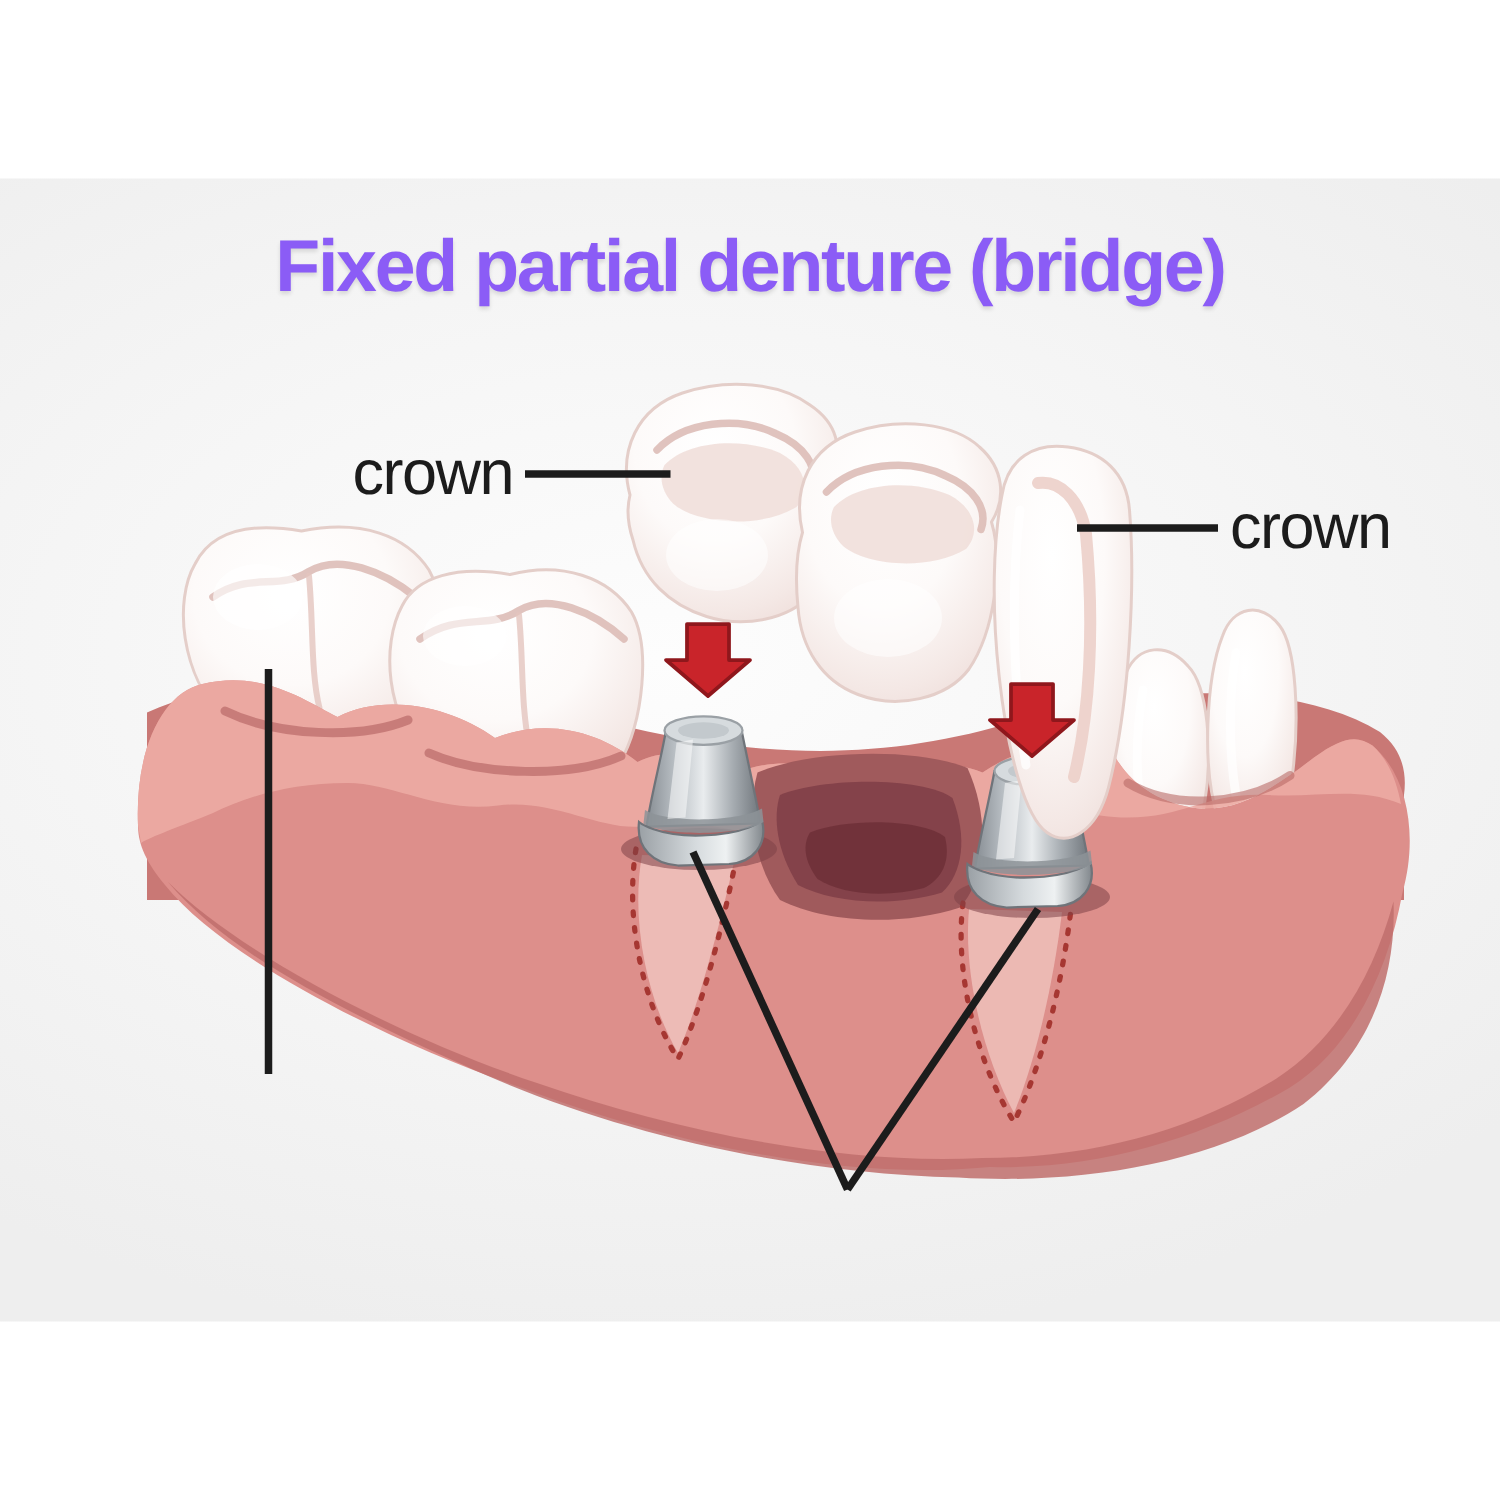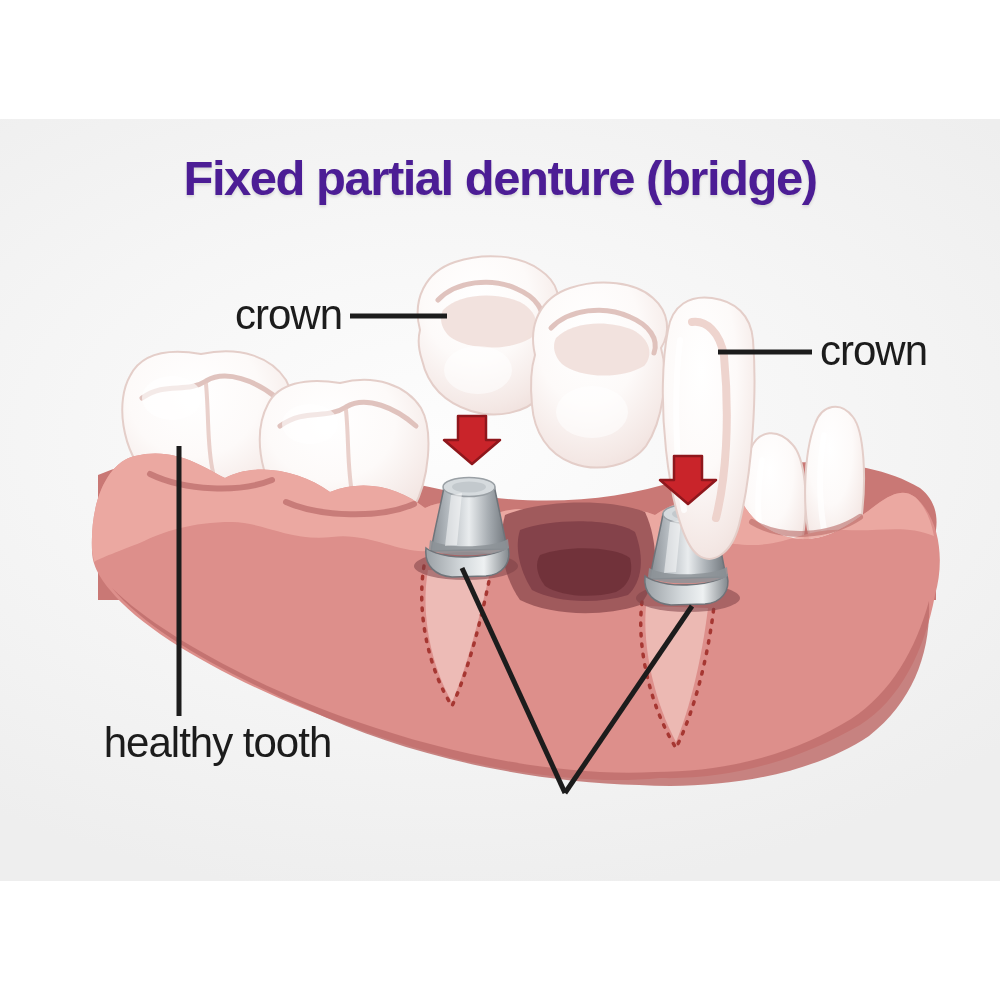--- a/index.html
+++ b/index.html
@@ -7,21 +7,21 @@
     position:relative;width:1000px;height:1000px;background:#ffffff;
     overflow:hidden;font-family:"Liberation Sans",sans-serif;
   }
   .canvas-bg{
     position:absolute;left:0;top:119px;width:1000px;height:762px;
     background:radial-gradient(ellipse 760px 460px at 44% 42%, #fdfdfd 0%, #f5f5f5 55%, #eeeeee 100%);
   }
   .art{position:absolute;left:0;top:0;width:1000px;height:1000px;}
   .title{
     position:absolute;left:0;top:150px;width:1000px;text-align:center;
-    font-size:49px;font-weight:700;letter-spacing:-1.5px;color:#4c1d95;
+    font-size:49px;font-weight:700;letter-spacing:-1.5px;color:#8b5cf6;
     text-shadow:0 2px 3px rgba(0,0,0,0.12);
   }
   .lbl{
     position:absolute;color:#1c1c1c;font-size:42px;letter-spacing:-1px;
     line-height:1.1;white-space:nowrap;
   }
   .lbl-crown-left{left:160px;top:292px;width:182px;text-align:right;}
   .lbl-crown-right{left:820px;top:328px;}
   .lbl-healthy{left:85px;top:720px;width:265px;text-align:center;}
   .lbl-implants{left:425px;top:806px;width:315px;text-align:center;}
@@ -172,14 +172,13 @@
       <line x1="718" y1="352" x2="812" y2="352"></line>
       <line x1="179" y1="446" x2="179" y2="716"></line>
       <line x1="462" y1="568" x2="565" y2="793"></line>
       <line x1="692" y1="606" x2="565" y2="793"></line>
     </g>
   </svg>
 
   <div class="title">Fixed partial denture (bridge)</div>
   <div class="lbl lbl-crown-left">crown</div>
   <div class="lbl lbl-crown-right">crown</div>
-  <div class="lbl lbl-healthy">healthy tooth</div>
 </div>
 
 </body></html>

